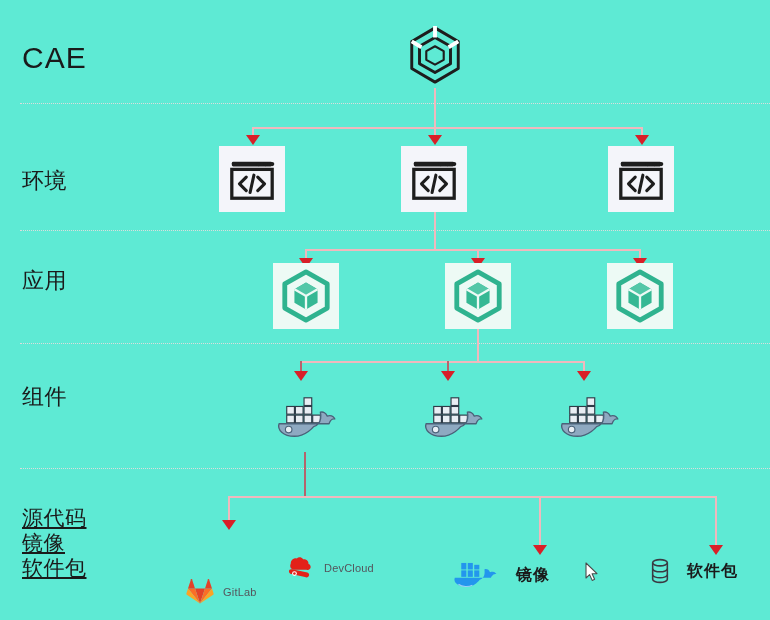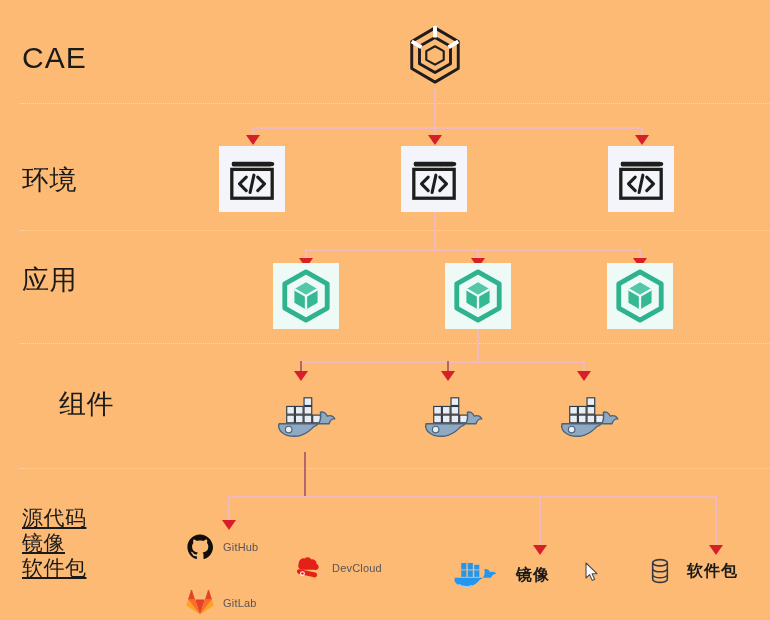--- a/index.html
+++ b/index.html
@@ -2,36 +2,36 @@
 <html><head>
 <meta charset="utf-8">
 <style>
   * { box-sizing: border-box; margin: 0; padding: 0; }
   html, body {
     width: 770px; height: 620px;
     background: #ffffff;
     font-family: "Liberation Sans", "DejaVu Sans", sans-serif;
     overflow: hidden;
   }
-  #stage { position: relative; width: 770px; height: 620px; background: #fdba74; }
+  #stage { position: relative; width: 770px; height: 620px; background: #5eead4; }
 
   
   .divider {
     position: absolute;
     left: 20px; right: 0;
     height: 1px;
     border-top: 1px dotted #dcdcdc;
   }
 
   
   .row-label {
     position: absolute;
     left: 22px;
     color: #1a1a1a;
-    font-size: 27px;
+    font-size: 22px;
     line-height: 31px;
     letter-spacing: 0.5px;
     white-space: pre-line;
     font-weight: 400;
   }
   .row-label.small { font-size: 21px; line-height: 25px; text-decoration: underline; }
   .row-label.latin { font-size: 30px; letter-spacing: 1px; }
 
   
   .node { position: absolute; }
@@ -79,21 +79,21 @@
 <div id="stage">
 
   <div class="divider" style="top:103px;"></div>
   <div class="divider" style="top:230px;"></div>
   <div class="divider" style="top:343px;"></div>
   <div class="divider" style="top:468px;"></div>
 
   <div class="row-label latin" style="top:42px;">CAE</div>
   <div class="row-label" style="top:165px;">环境</div>
   <div class="row-label" style="top:265px;">应用</div>
-  <div class="row-label" style="top:389px;margin-left:37px;">组件</div>
+  <div class="row-label" style="top:381px;">组件</div>
   <div class="row-label small" style="top:505px;">源代码
 镜像
 软件包</div>
 
   <div class="node plain" style="left:402px; top:22px; width:66px; height:66px;">
     <span class="repo-ico">
       <svg width="62" height="62" viewBox="0 0 64 64">
         <g fill="none" stroke="#1d1d1d" stroke-width="3" stroke-linejoin="round">
           <path d="M32 4 L56 18 L56 46 L32 60 L8 46 L8 18 Z"></path>
           <path d="M32 14 L48 23 L48 41 L32 50 L16 41 L16 23 Z"></path>
@@ -262,50 +262,37 @@
 
   <div class="conn v dark" style="left:304px; top:452px; height:45px;"></div>
   <div class="conn h" style="left:228px; top:496px; width:489px;"></div>
   <div class="conn v" style="left:228px; top:496px; height:29px;"></div>
   <div class="conn v" style="left:539px; top:496px; height:53px;"></div>
   <div class="conn v" style="left:715px; top:496px; height:53px;"></div>
   <div class="arrow" style="left:222px; top:520px;"></div>
   <div class="arrow" style="left:533px; top:545px;"></div>
   <div class="arrow" style="left:709px; top:545px;"></div>
 
-  <div class="repo" style="left:186px; top:533px;">
-    <span class="repo-ico">
-      <svg width="28" height="28" viewBox="0 0 28 28">
-        <path fill="#100f0d" d="M14 1.4C7 1.4 1.4 7 1.4 14c0 5.6 3.6 10.3 8.6 12 .6.1.9-.3.9-.6v-2.2
-          c-3.5.8-4.3-1.7-4.3-1.7-.6-1.5-1.4-1.9-1.4-1.9-1.2-.8.1-.8.1-.8 1.3.1 2 1.3 2 1.3
-          1.1 1.9 3 1.4 3.7 1.1.1-.8.5-1.4.8-1.7-2.8-.3-5.7-1.4-5.7-6.2 0-1.4.5-2.5 1.3-3.4
-          -.1-.3-.6-1.6.1-3.3 0 0 1.1-.3 3.5 1.3 1-.3 2.1-.4 3.2-.4s2.2.1 3.2.4c2.4-1.6 3.5-1.3
-          3.5-1.3.7 1.7.2 3 .1 3.3.8.9 1.3 2 1.3 3.4 0 4.8-2.9 5.9-5.7 6.2.5.4.9 1.2.9 2.4v3.5
-          c0 .3.2.7.9.6 5-1.7 8.6-6.4 8.6-12C26.6 7 21 1.4 14 1.4z"></path>
-      </svg>
-    </span>
-    <span class="repo-label">GitHub</span>
-  </div>
-
-  <div class="repo" style="left:186px; top:578px;margin-top:11px;">
+
+  <div class="repo" style="left:186px; top:578px;">
     <span class="repo-ico">
       <svg width="28" height="27" viewBox="0 0 28 27">
         <path fill="#e24329" d="M14 25.5 L19 10.5 L9 10.5 Z"></path>
         <path fill="#fc6d26" d="M14 25.5 L9 10.5 L2 10.5 Z"></path>
         <path fill="#fca326" d="M2 10.5 L0.4 15.6 c-.15.45.01.95.4 1.23 L14 25.5 Z"></path>
         <path fill="#e24329" d="M2 10.5 H9 L6 1.3 c-.16-.47-.82-.47-.98 0 Z"></path>
         <path fill="#fc6d26" d="M14 25.5 L19 10.5 H26 Z"></path>
         <path fill="#fca326" d="M26 10.5 l1.6 5.1 c.15.45-.01.95-.4 1.23 L14 25.5 Z"></path>
         <path fill="#e24329" d="M26 10.5 H19 L22 1.3 c.16-.47.82-.47.98 0 Z"></path>
       </svg>
     </span>
     <span class="repo-label">GitLab</span>
   </div>
 
-  <div class="repo" style="left:293px; top:556px;">
+  <div class="repo" style="left:285px; top:556px;">
     <span class="repo-ico">
       <svg width="30" height="24" viewBox="0 0 32 26">
         <path fill="#e32119" d="M6 8 C6 4.5 9 2 12.5 2.6 C14.5 0.8 17.8 1.2 19.3 3.6
           C22.6 2.8 25.6 5.4 25.2 8.6 C27.6 9.3 28.4 12.3 26.6 14.1 C25.6 15.1 24.2 15.3 23 14.8
           L9.5 14.8 C7.2 14.8 5.4 13 5.4 10.8 C5.4 9.7 5.6 8.8 6 8 Z"></path>
         <path fill="#e32119" d="M4 16.5 C4 15 5.4 14 7.2 14.4 L24 18 C26 18.5 26.6 21 25 22.4
           C24 23.3 22.6 23.4 21.4 22.8 L6.6 19.6 C5 19.2 4 18 4 16.5 Z"></path>
         <circle cx="10" cy="19" r="2.6" fill="#ffffff"></circle>
         <circle cx="10" cy="19" r="1.4" fill="#e32119"></circle>
       </svg>

